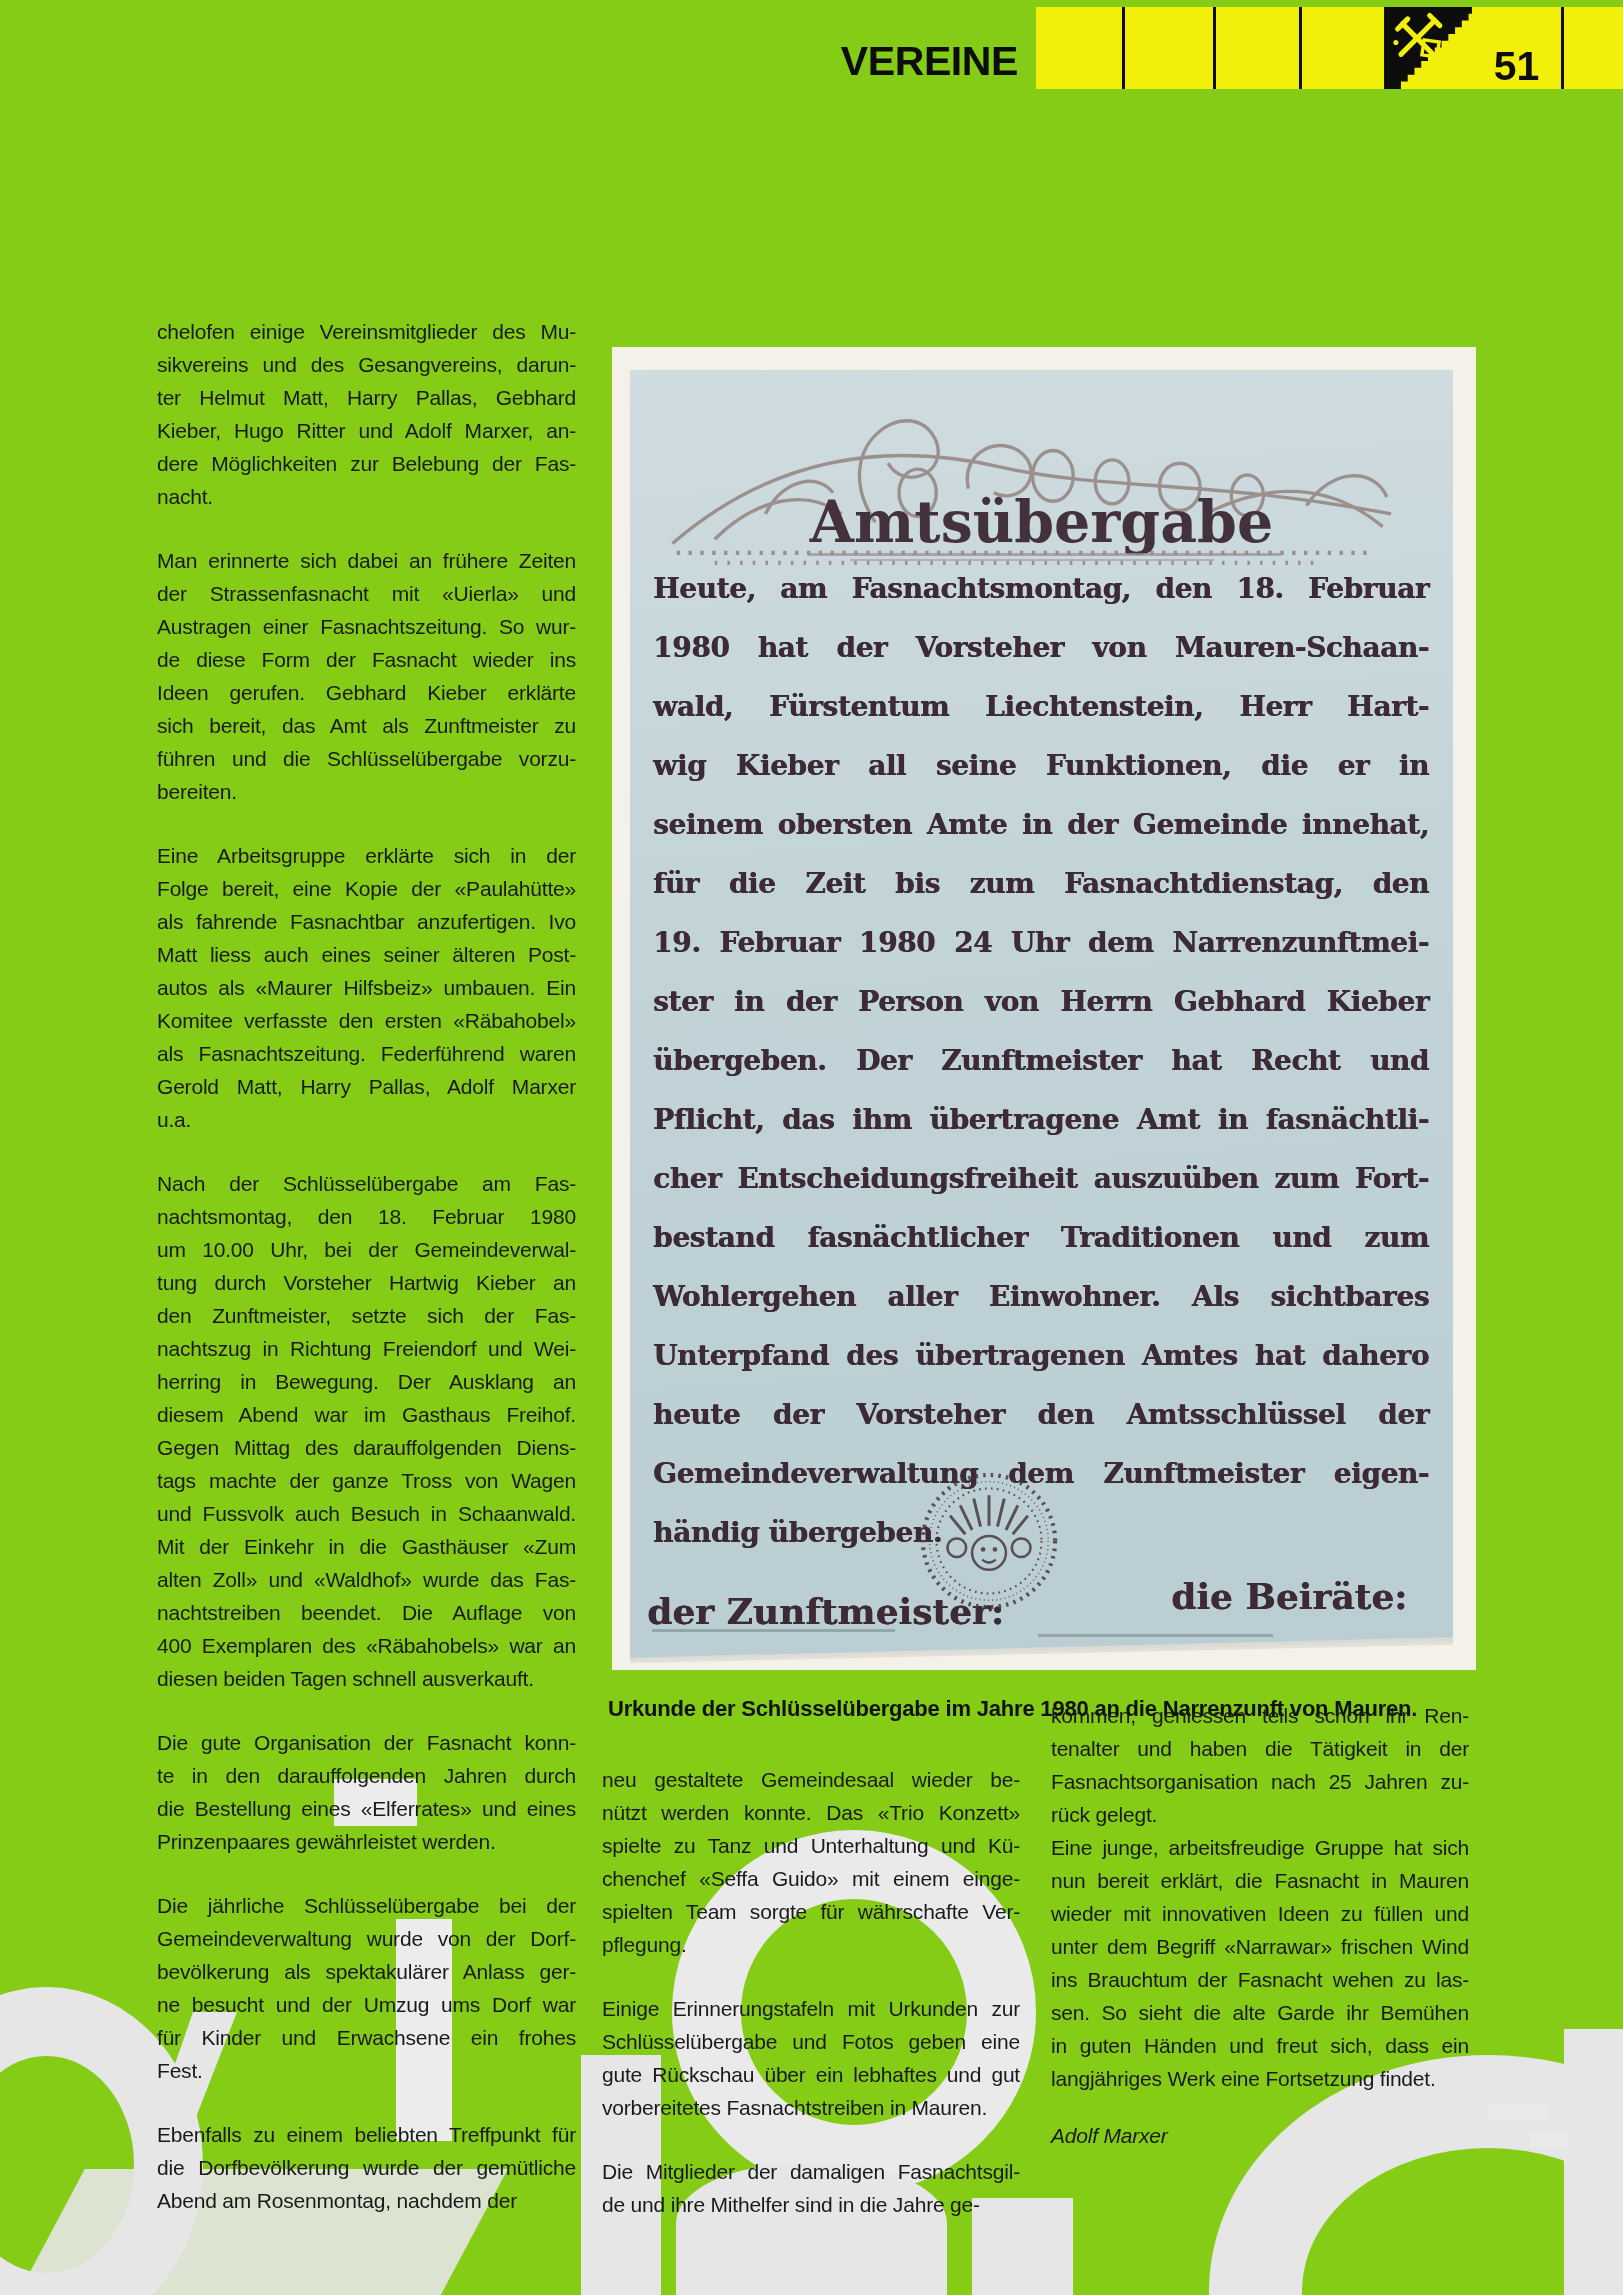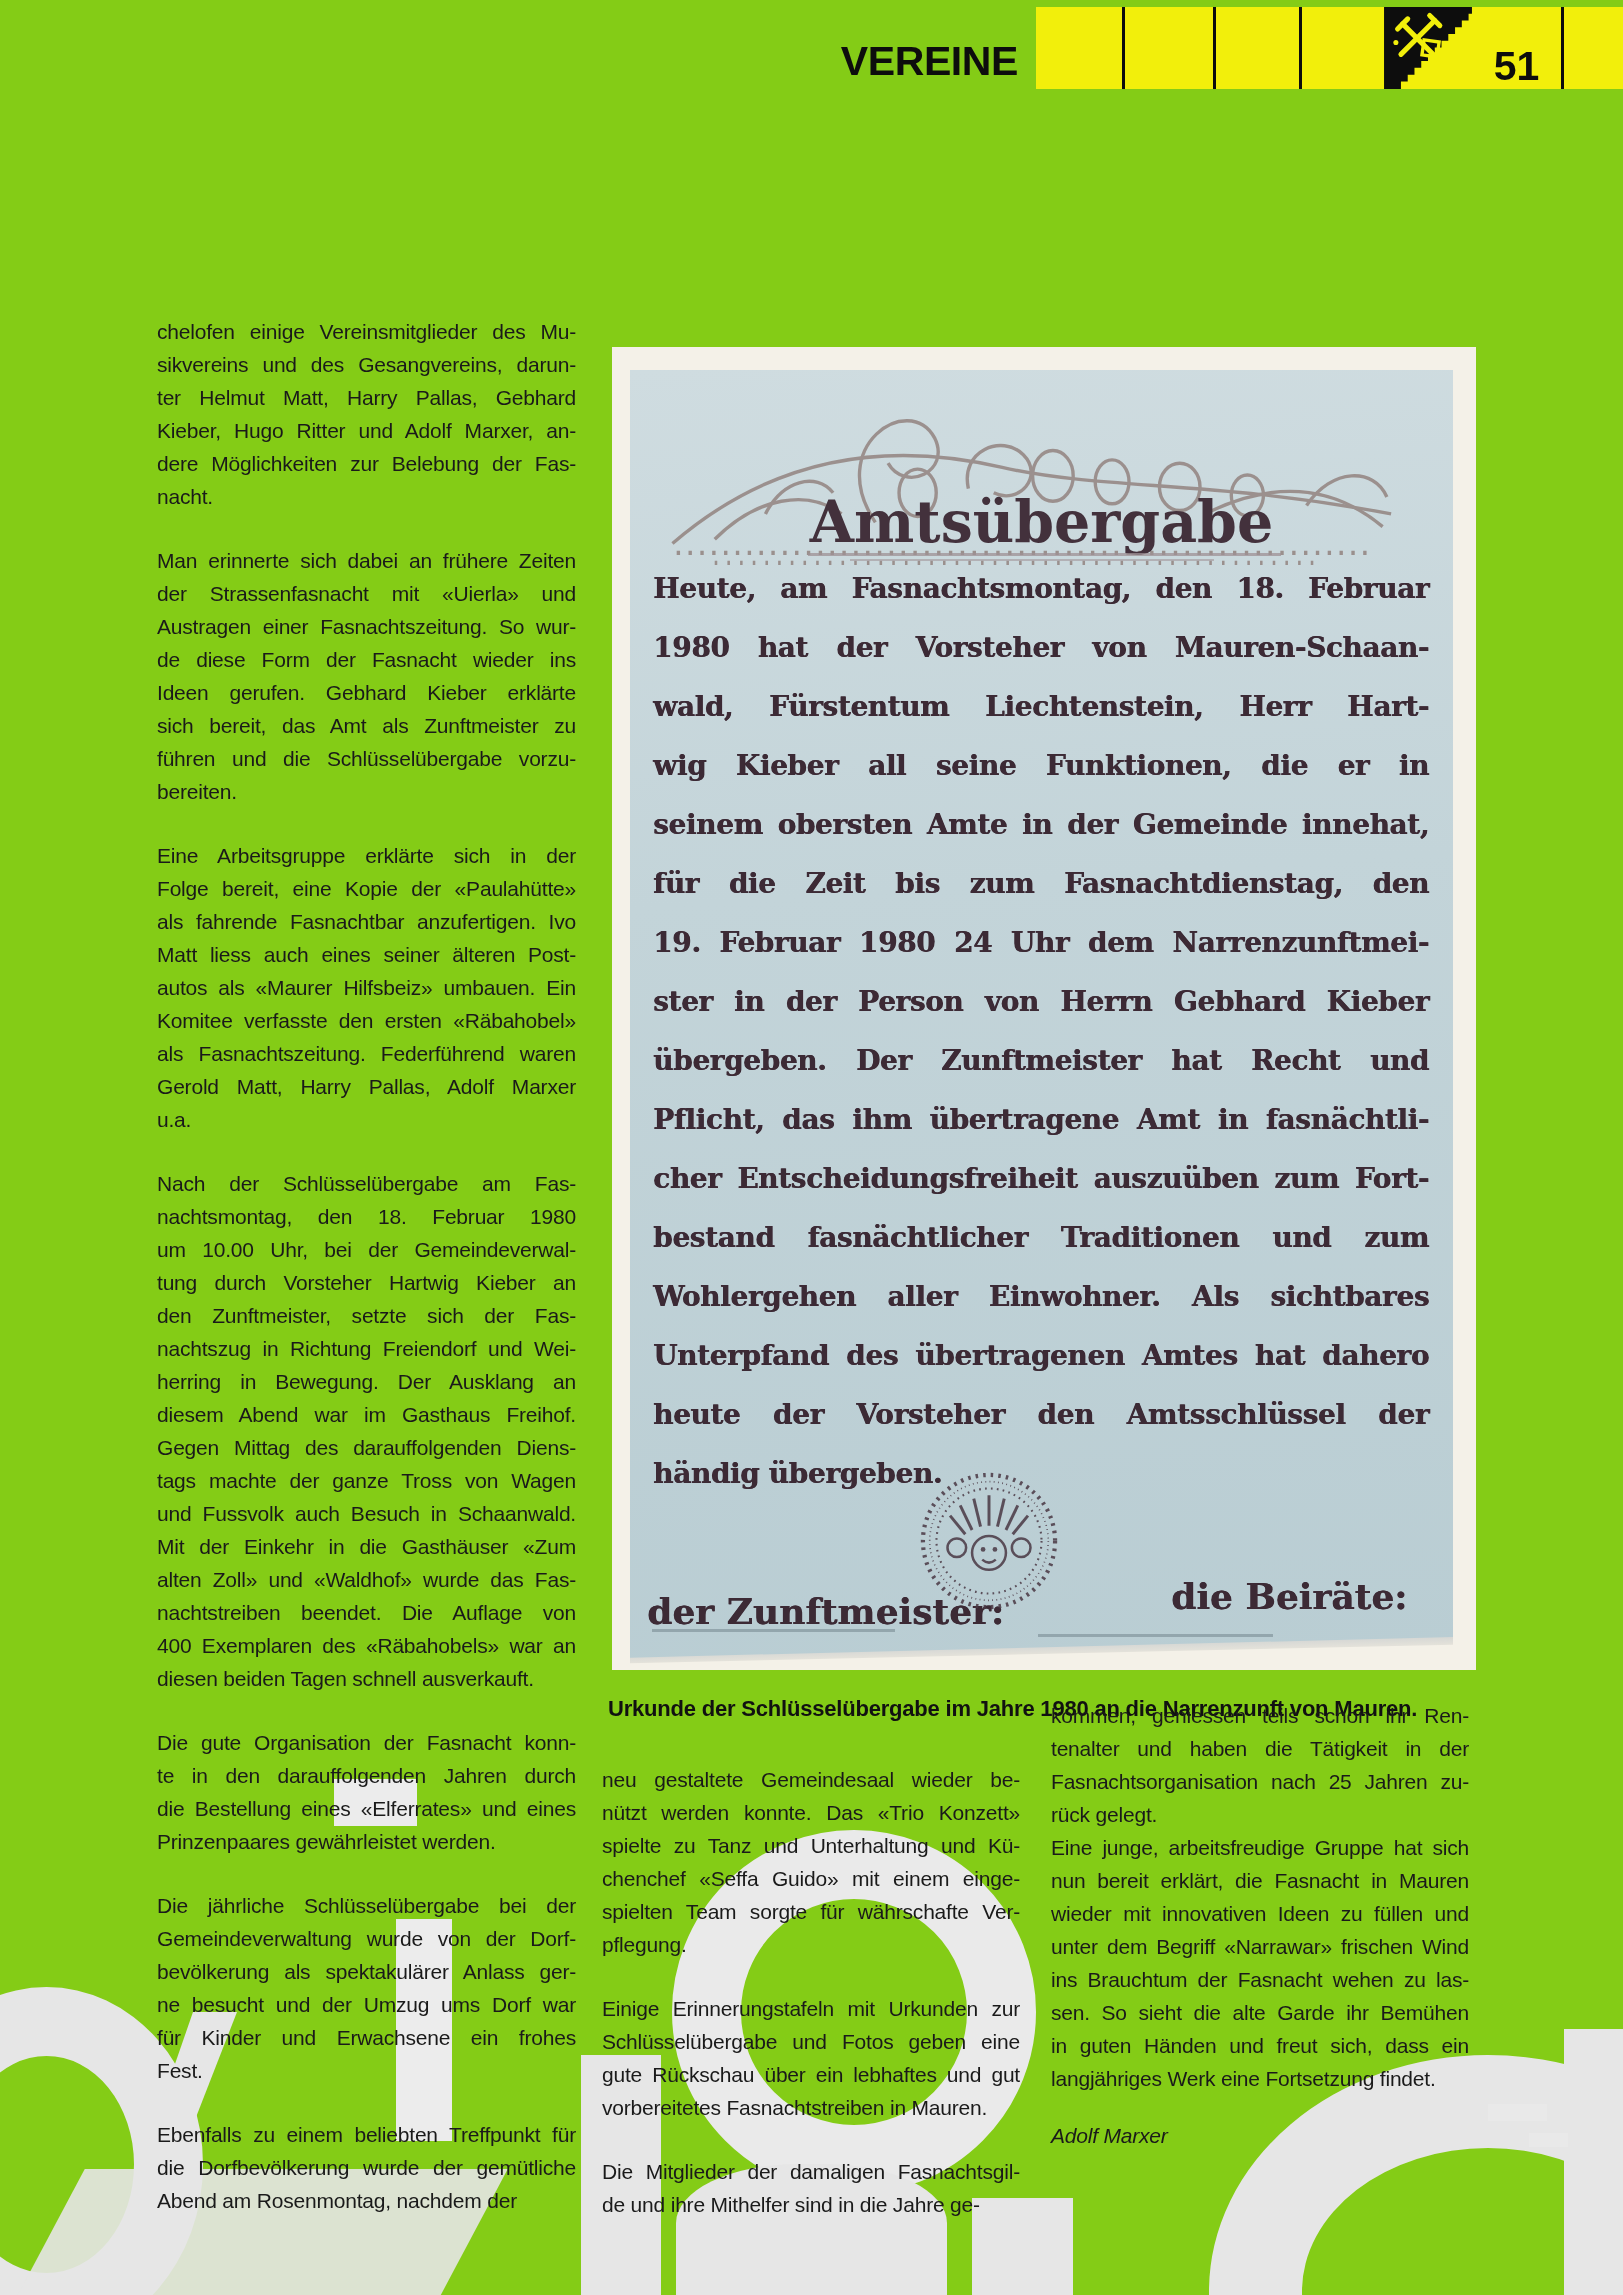--- a/index.html
+++ b/index.html
@@ -227,20 +227,21 @@
           <div class="tline">für die Zeit bis zum Fasnachtdienstag, den</div>
           <div class="tline">19. Februar 1980 24 Uhr dem Narrenzunftmei-</div>
           <div class="tline">ster in der Person von Herrn Gebhard Kieber</div>
           <div class="tline">übergeben. Der Zunftmeister hat Recht und</div>
           <div class="tline">Pflicht, das ihm übertragene Amt in fasnächtli-</div>
           <div class="tline">cher Entscheidungsfreiheit auszuüben zum Fort-</div>
           <div class="tline">bestand fasnächtlicher Traditionen und zum</div>
           <div class="tline">Wohlergehen aller Einwohner. Als sichtbares</div>
           <div class="tline">Unterpfand des übertragenen Amtes hat dahero</div>
           <div class="tline">heute der Vorsteher den Amtsschlüssel der</div>
+          <div class="tline">Gemeindeverwaltung dem Zunftmeister eigen-</div>
           <div class="tline">händig übergeben.</div>
         </div>
 
       <div class="doc-sign" style="left:17px; top:1220px;">der Zunftmeister:</div>
       <div class="doc-sign" style="left:541px; top:1205px;">die Beiräte:</div>
 
       <svg class="abs" style="left:287px; top:1099px;" width="144" height="144" viewBox="-85 -85 170 170">
         <g stroke="#4a3844" fill="none" opacity="0.85">
           <circle r="78" stroke-width="5" stroke-dasharray="3 6"></circle>
           <circle r="70" stroke-width="2" stroke-dasharray="1 4"></circle>

